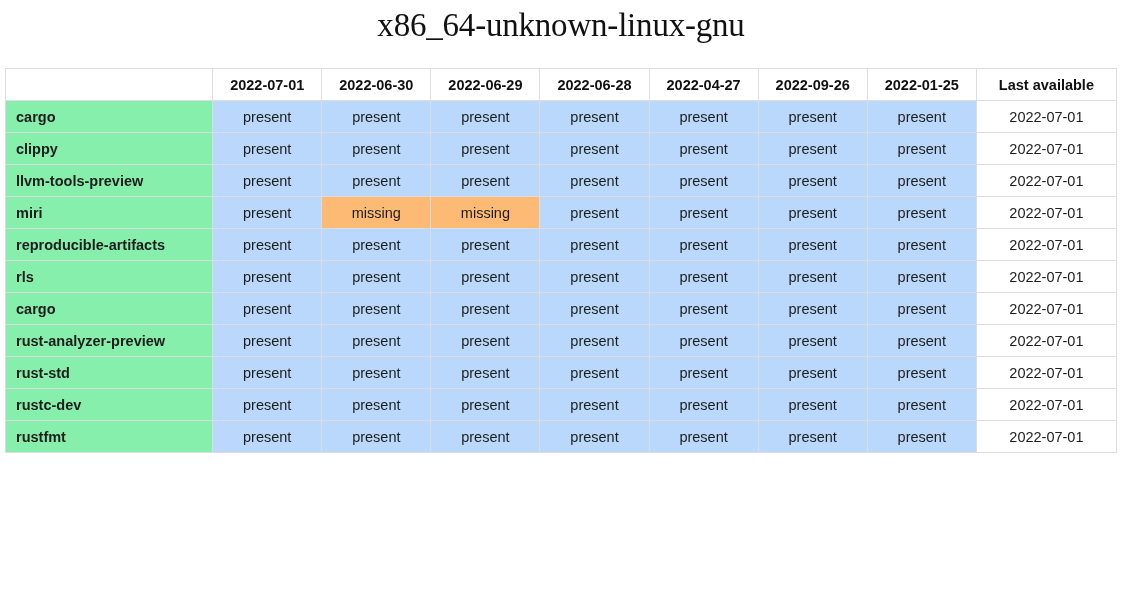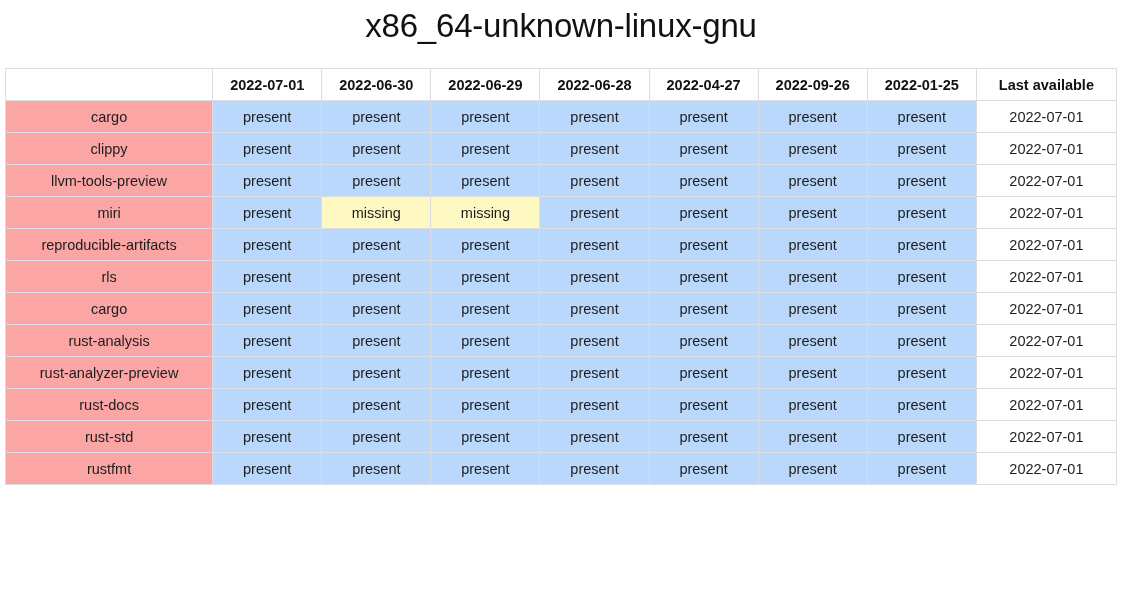--- a/index.html
+++ b/index.html
@@ -16,20 +16,21 @@
   }
   #page-title {
     text-align: center;
     font-size: 33px;
     font-weight: 400;
     line-height: 1;
     margin: 0;
     padding: 9px 0 14px 0;
     letter-spacing: -0.2px;
     color: #111111;
+    font-family: Liberation Serif, serif;
   }
   .table-wrap {
     padding: 12px 5px;
     box-sizing: border-box;
     width: 956px;
   }
   table.availability {
     border-collapse: collapse;
     table-layout: fixed;
     width: 1112px;
@@ -52,33 +53,33 @@
     font-size: 14.5px;
     color: #111111;
   }
   table.availability thead th.pkg-head {
     text-align: left;
   }
   col.pkg-col { width: 207px; }
   col.date-col { width: 109px; }
   col.last-col { width: 140px; }
   td.pkg-name {
-    font-weight: normal;
-    text-align: center;
-    background: #fca5a5;
+    font-weight: bold;
+    text-align: left;
+    background: #86efac;
     font-size: 14.5px;
     padding-left: 12px;
   }
   td.cell {
     text-align: center;
     font-size: 14.5px;
     color: #1d1d1d;
   }
   td.state-present { background: #b9d8fb; }
-  td.state-missing  { background: #fef9c3; margin-left: 32px; }
+  td.state-missing  { background: #fdba74; margin-left: 32px; }
   td.last-available {
     text-align: center;
     background: #ffffff;
     font-size: 14.5px;
   }
 </style>
 </head>
 <body>
 
 <h1 id="page-title">x86_64-unknown-linux-gnu</h1>
@@ -181,54 +182,43 @@
           <td class="cell state-present">present</td>
           <td class="cell state-present">present</td>
           <td class="cell state-present">present</td>
           <td class="cell state-present">present</td>
           <td class="cell state-present">present</td>
           <td class="cell state-present">present</td>
           <td class="cell state-present">present</td>
           <td class="last-available">2022-07-01</td>
         </tr>
         <tr>
-          <td class="pkg-name">rust-analysis</td>
-          <td class="cell state-present">present</td>
-          <td class="cell state-present">present</td>
-          <td class="cell state-present">present</td>
-          <td class="cell state-present">present</td>
-          <td class="cell state-present">present</td>
-          <td class="cell state-present">present</td>
-          <td class="cell state-present">present</td>
-          <td class="last-available">2022-07-01</td>
-        </tr>
-        <tr>
           <td class="pkg-name">rust-analyzer-preview</td>
           <td class="cell state-present">present</td>
           <td class="cell state-present">present</td>
           <td class="cell state-present">present</td>
           <td class="cell state-present">present</td>
           <td class="cell state-present">present</td>
           <td class="cell state-present">present</td>
           <td class="cell state-present">present</td>
           <td class="last-available">2022-07-01</td>
         </tr>
         <tr>
-          <td class="pkg-name">rust-docs</td>
-          <td class="cell state-present">present</td>
-          <td class="cell state-present">present</td>
-          <td class="cell state-present">present</td>
-          <td class="cell state-present">present</td>
-          <td class="cell state-present">present</td>
-          <td class="cell state-present">present</td>
-          <td class="cell state-present">present</td>
-          <td class="last-available">2022-07-01</td>
-        </tr>
-        <tr>
           <td class="pkg-name">rust-std</td>
+          <td class="cell state-present">present</td>
+          <td class="cell state-present">present</td>
+          <td class="cell state-present">present</td>
+          <td class="cell state-present">present</td>
+          <td class="cell state-present">present</td>
+          <td class="cell state-present">present</td>
+          <td class="cell state-present">present</td>
+          <td class="last-available">2022-07-01</td>
+        </tr>
+        <tr>
+          <td class="pkg-name">rustc-dev</td>
           <td class="cell state-present">present</td>
           <td class="cell state-present">present</td>
           <td class="cell state-present">present</td>
           <td class="cell state-present">present</td>
           <td class="cell state-present">present</td>
           <td class="cell state-present">present</td>
           <td class="cell state-present">present</td>
           <td class="last-available">2022-07-01</td>
         </tr>
         <tr>

